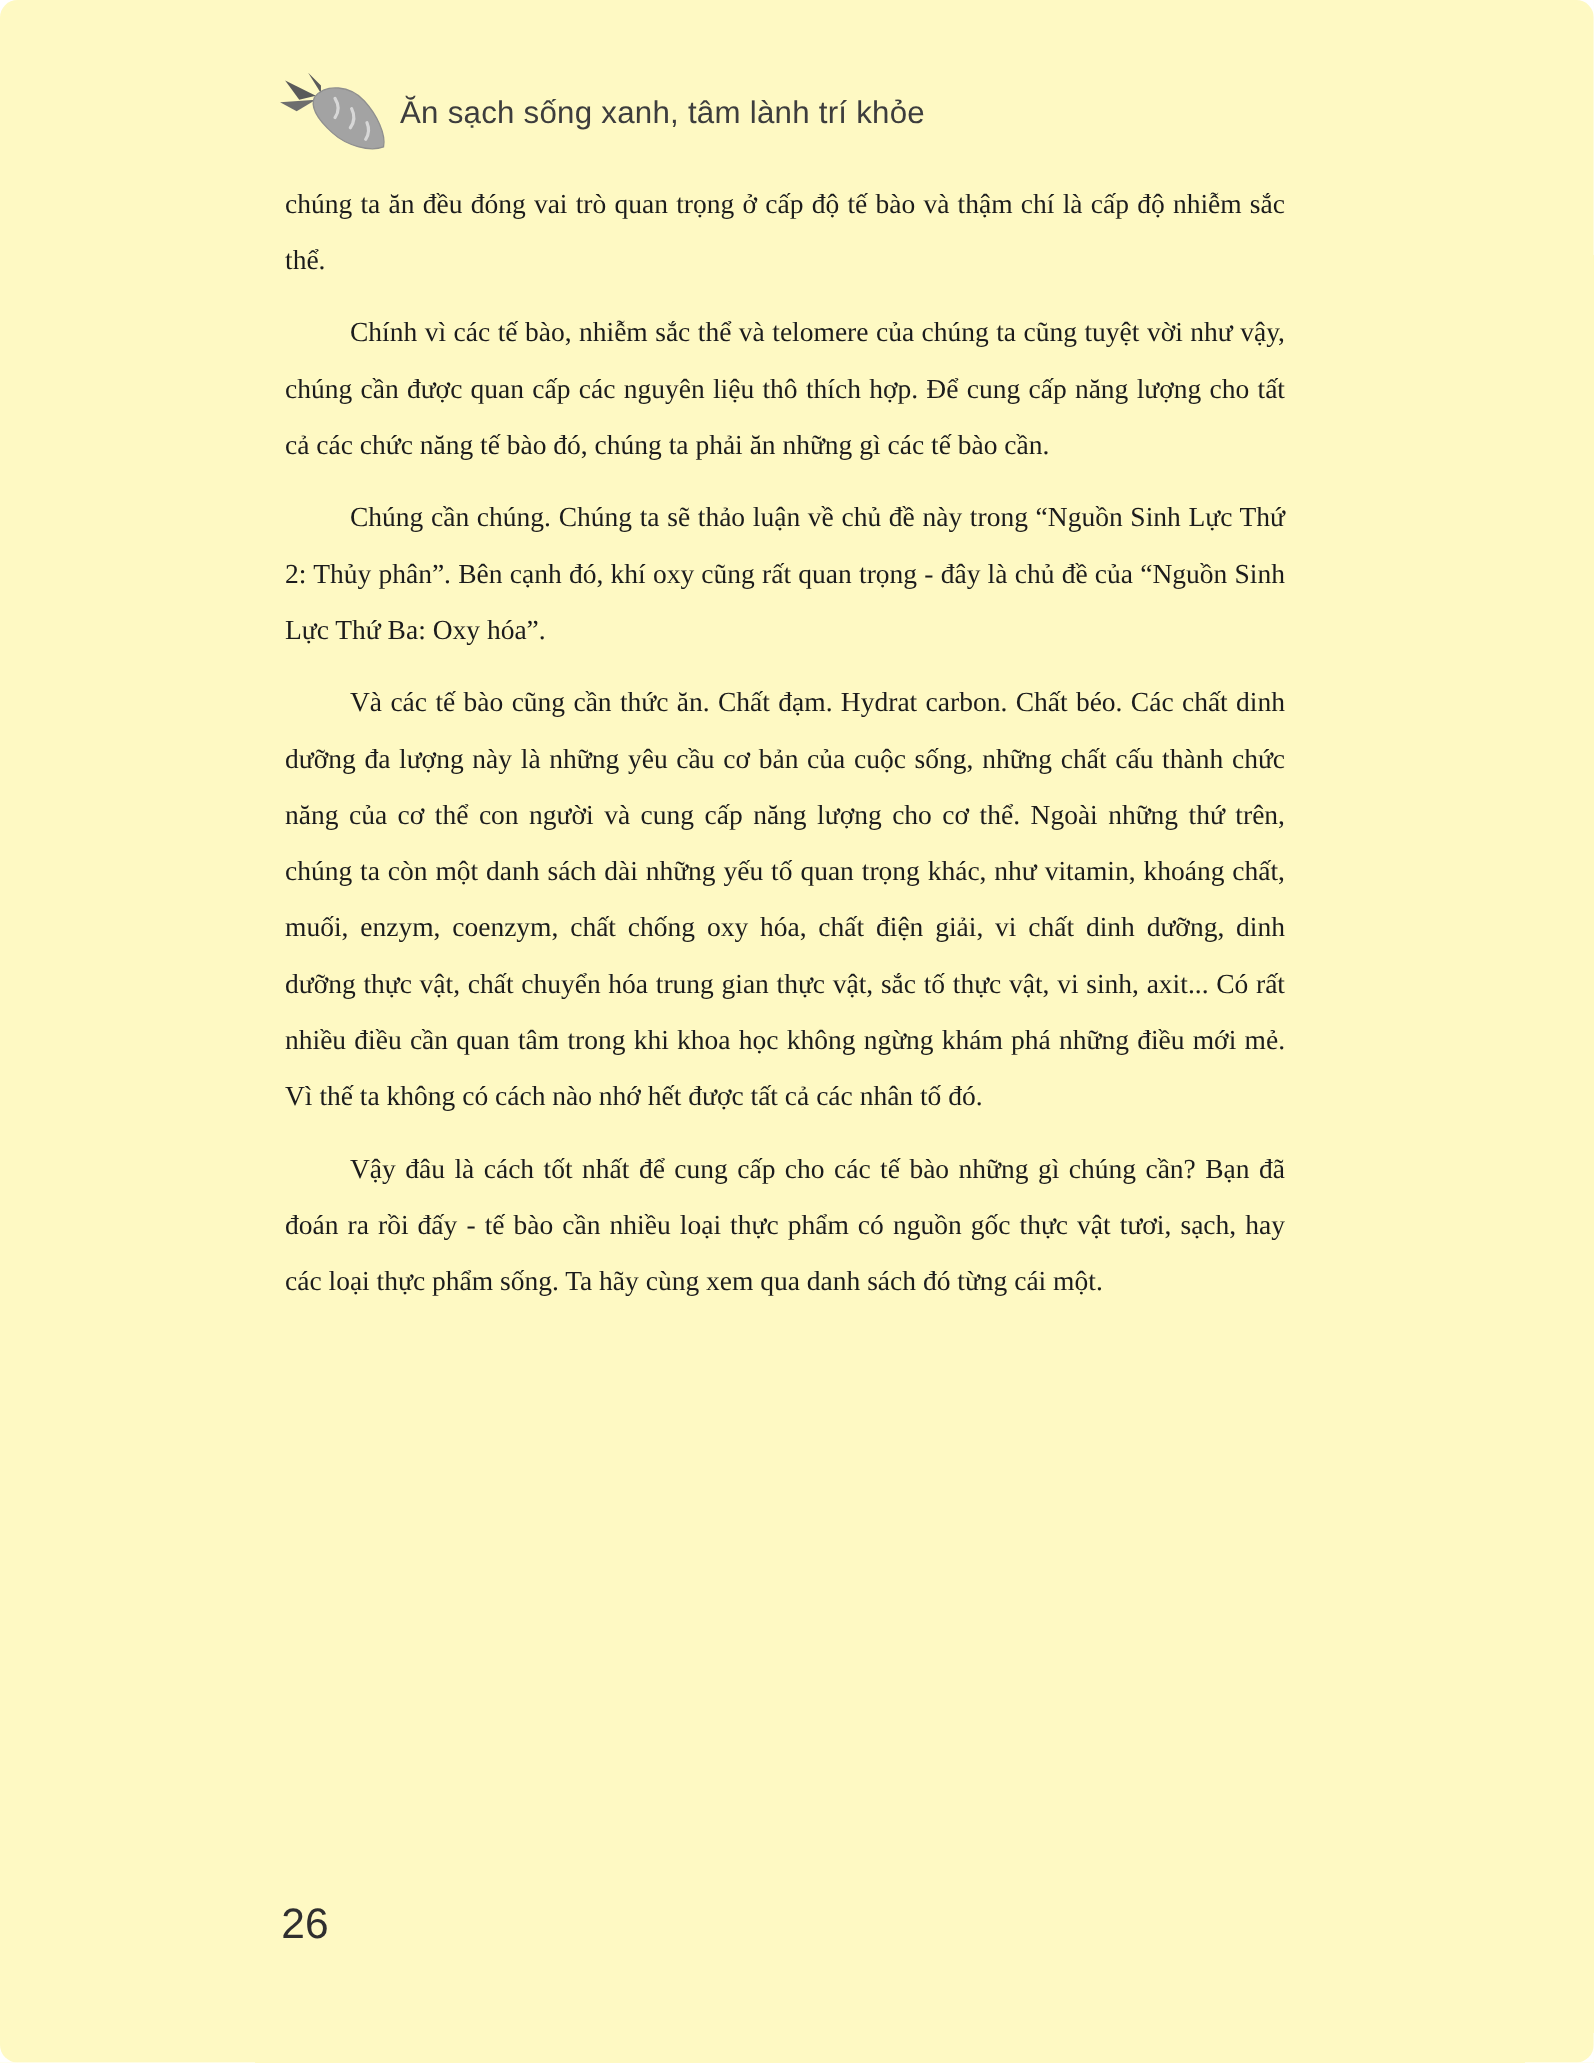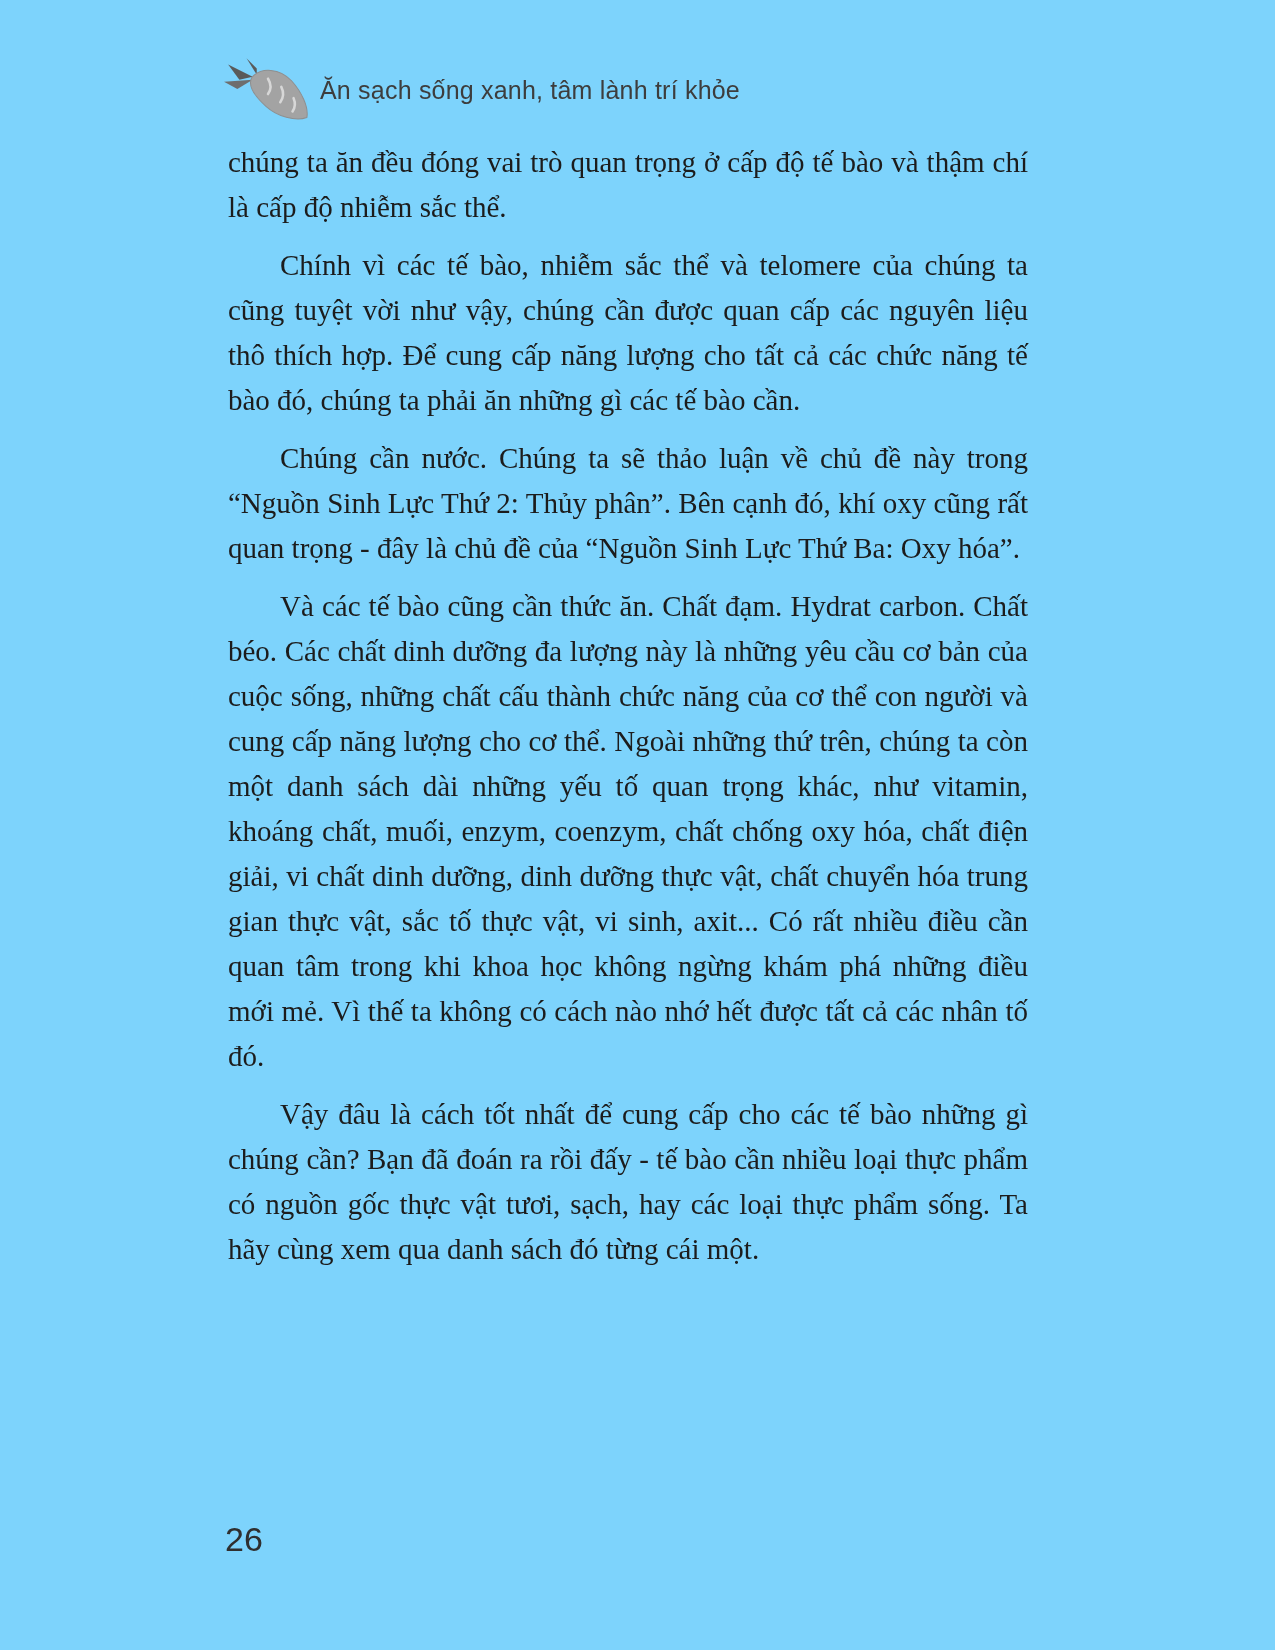--- a/index.html
+++ b/index.html
@@ -4,23 +4,24 @@
 <style>
   html, body {
     margin: 0;
     padding: 0;
     background: #ffffff;
   }
   .page {
     position: relative;
     width: 1275px;
     height: 1650px;
-    background: #7dd3fc;
+    background: #fef9c3;
     overflow: hidden;
     font-family: "Liberation Serif", serif;
+    border-radius: 14px;
   }
   .header {
     position: absolute;
     left: 222px;
     top: 56px;
     display: flex;
     align-items: center;
     gap: 6px;
   }
   .carrot-svg {
@@ -34,21 +35,21 @@
     color: #3d3d3d;
     letter-spacing: 0.2px;
     white-space: nowrap;
     padding-bottom: 4px;
   }
   .body-text {
     position: absolute;
     left: 228px;
     top: 140px;
     width: 800px;
-    font-size: 29px;
+    font-size: 22px;
     line-height: 45px;
     color: #1c1c1c;
     text-align: justify;
   }
   .body-text p {
     margin: 0 0 13px 0;
   }
   .body-text p.indent {
     text-indent: 52px;
   }
@@ -75,20 +76,20 @@
       <path d="M45,22 Q50,30 45,37" fill="none" stroke="#d7d7d7" stroke-width="2.5" stroke-linecap="round"></path>
       <path d="M58,30 Q62,38 57,45" fill="none" stroke="#d7d7d7" stroke-width="2.5" stroke-linecap="round"></path>
       <path d="M70,41 Q73,48 69,54" fill="none" stroke="#d7d7d7" stroke-width="2.5" stroke-linecap="round"></path>
     </svg>
     <span class="header-title">Ăn sạch sống xanh, tâm lành trí khỏe</span>
   </header>
 
   <main class="body-text">
     <p>chúng ta ăn đều đóng vai trò quan trọng ở cấp độ tế bào và thậm chí là cấp độ nhiễm sắc thể.</p>
     <p class="indent">Chính vì các tế bào, nhiễm sắc thể và telomere của chúng ta cũng tuyệt vời như vậy, chúng cần được quan cấp các nguyên liệu thô thích hợp. Để cung cấp năng lượng cho tất cả các chức năng tế bào đó, chúng ta phải ăn những gì các tế bào cần.</p>
-    <p class="indent">Chúng cần nước. Chúng ta sẽ thảo luận về chủ đề này trong “Nguồn Sinh Lực Thứ 2: Thủy phân”. Bên cạnh đó, khí oxy cũng rất quan trọng - đây là chủ đề của “Nguồn Sinh Lực Thứ Ba: Oxy hóa”.</p>
+    <p class="indent">Chúng cần chúng. Chúng ta sẽ thảo luận về chủ đề này trong “Nguồn Sinh Lực Thứ 2: Thủy phân”. Bên cạnh đó, khí oxy cũng rất quan trọng - đây là chủ đề của “Nguồn Sinh Lực Thứ Ba: Oxy hóa”.</p>
     <p class="indent">Và các tế bào cũng cần thức ăn. Chất đạm. Hydrat carbon. Chất béo. Các chất dinh dưỡng đa lượng này là những yêu cầu cơ bản của cuộc sống, những chất cấu thành chức năng của cơ thể con người và cung cấp năng lượng cho cơ thể. Ngoài những thứ trên, chúng ta còn một danh sách dài những yếu tố quan trọng khác, như vitamin, khoáng chất, muối, enzym, coenzym, chất chống oxy hóa, chất điện giải, vi chất dinh dưỡng, dinh dưỡng thực vật, chất chuyển hóa trung gian thực vật, sắc tố thực vật, vi sinh, axit... Có rất nhiều điều cần quan tâm trong khi khoa học không ngừng khám phá những điều mới mẻ. Vì thế ta không có cách nào nhớ hết được tất cả các nhân tố đó.</p>
     <p class="indent">Vậy đâu là cách tốt nhất để cung cấp cho các tế bào những gì chúng cần? Bạn đã đoán ra rồi đấy - tế bào cần nhiều loại thực phẩm có nguồn gốc thực vật tươi, sạch, hay các loại thực phẩm sống. Ta hãy cùng xem qua danh sách đó từng cái một.</p>
   </main>
 
   <div class="page-number">26</div>
 
 </div>
 
 </body></html>

